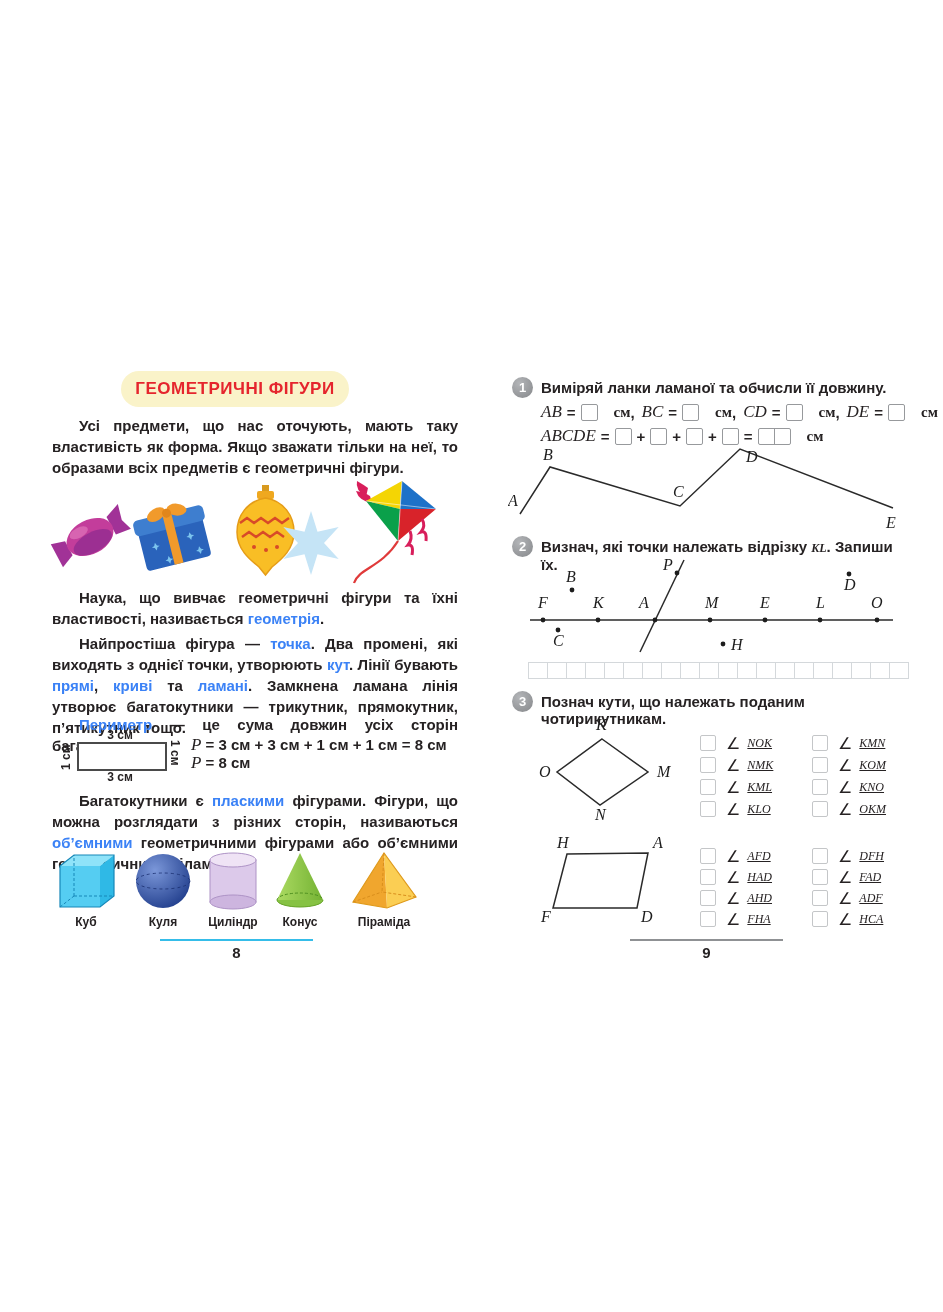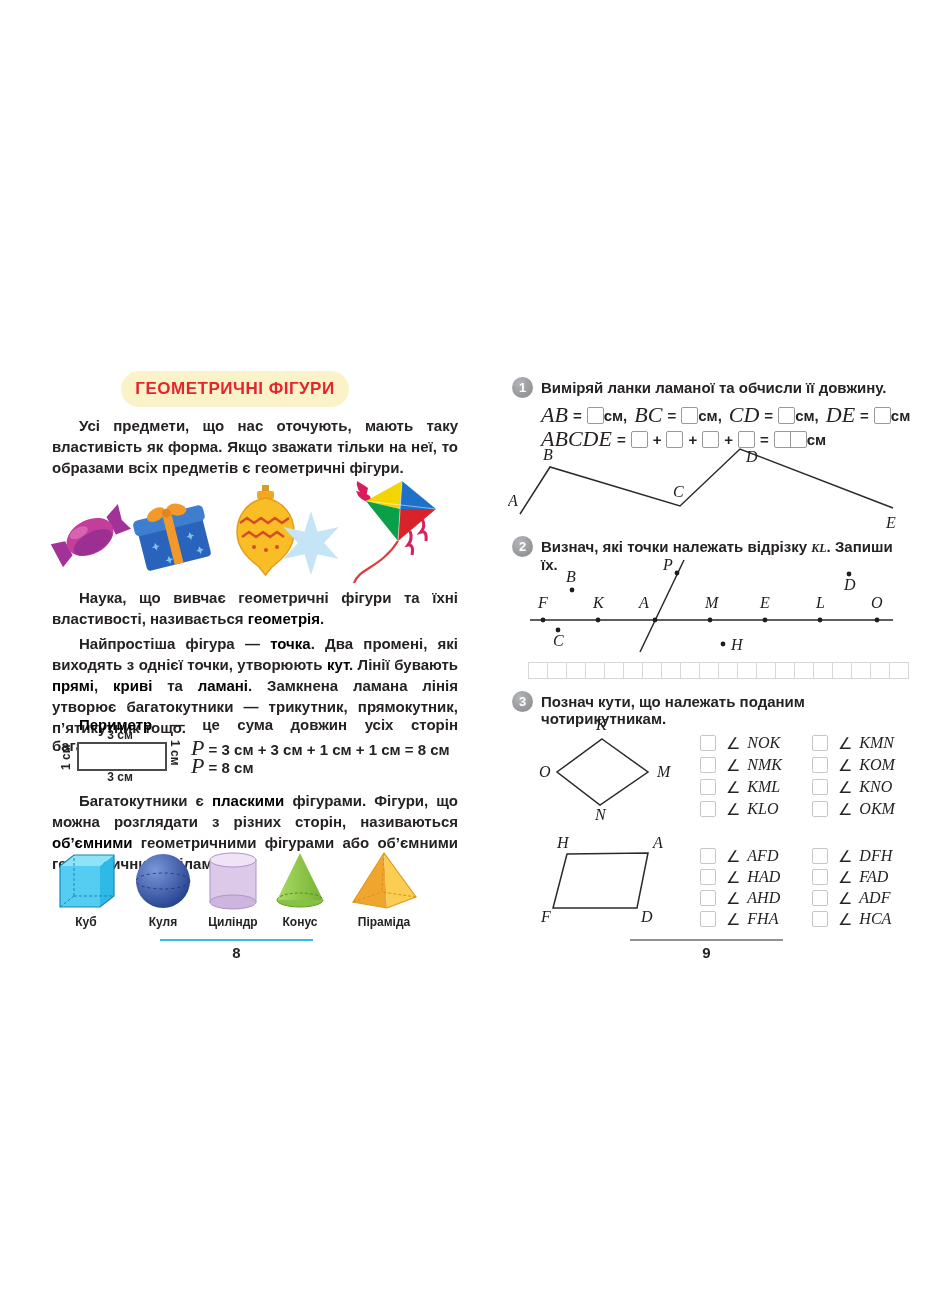--- a/index.html
+++ b/index.html
@@ -5,51 +5,51 @@
   html,body{margin:0;padding:0;background:#ffffff;}
   .canvas{position:relative;width:943px;height:1312px;background:#ffffff;overflow:hidden;
           font-family:"Liberation Sans",sans-serif;color:#262223;padding-left:16px;}
   .abs{position:absolute;}
   
   .title-pill{position:absolute;left:121px;top:371px;width:228px;height:36px;background:#FAF3C9;
               border-radius:18px;text-align:center;line-height:36px;font-size:17px;font-weight:700;
               color:#E5252D;letter-spacing:.5px;}
   .para{position:absolute;left:52px;width:406px;margin:0;font-size:15px;line-height:21px;
         font-weight:600;text-align:justify;text-indent:27px;color:#262223;}
-  .kw{color:#000000;}
-  .mi{font-family:"Liberation Serif",serif;font-style:italic;font-weight:400;font-size:22px;}
+  .kw{color:#3b82f6;}
+  .mi{font-family:"Liberation Serif",serif;font-style:italic;font-weight:400;font-size:17px;}
   .flabel{position:absolute;font-size:12px;font-weight:700;color:#262223;}
   .vlab{position:absolute;writing-mode:vertical-rl;font-size:12px;font-weight:700;}
   .vlab.up{transform:rotate(180deg);}
   .rect-fig{position:absolute;left:77px;top:742px;width:86px;height:25px;border:2px solid #4A4A4A;background:#fff;}
   .formula{position:absolute;left:191px;font-size:15px;font-weight:600;}
   .formula .mi{font-weight:400;}
   .slabel{position:absolute;top:915px;font-size:12px;font-weight:700;transform:translateX(-50%);white-space:nowrap;}
   .pgline{position:absolute;top:939px;width:153px;height:2px;}
   .pgnum{position:absolute;top:944px;width:153px;text-align:center;font-size:15px;font-weight:600;}
   
   .tnum{position:absolute;width:21px;height:21px;border-radius:50%;
         background:radial-gradient(circle at 35% 30%,#B3B5B8,#85878A);color:#fff;font-size:13px;
         font-weight:700;text-align:center;line-height:21px;}
   .task-title{position:absolute;left:541px;width:366px;font-size:15px;font-weight:700;margin:0;}
   .task-title .mi{font-weight:700;font-size:12px;}
   .eq{position:absolute;left:541px;font-size:15px;font-weight:600;display:flex;align-items:center;}
   .op{margin:0 5px;}
-  .unit{margin-left:0;}
+  .unit{margin-left:16px;font-family:Liberation Serif, serif;}
   .sep{margin-right:7px;}
   .box{display:inline-block;width:17px;height:17px;border:1.4px solid #97999C;border-radius:2px;
        background:#fff;box-sizing:border-box;}
   .box.dbl{width:33px;position:relative;}
   .box.dbl::after{content:"";position:absolute;left:50%;top:0;bottom:0;border-left:1.4px solid #97999C;}
   .gridrow{position:absolute;left:528px;top:662px;display:flex;}
   .gcell{width:18px;height:15px;border:1px solid #D4D8DB;margin-right:-1px;background:#fff;}
   .ang-row{position:absolute;display:flex;align-items:center;height:18px;}
   .cb{display:inline-block;width:14px;height:14px;border:1.5px solid #C4C6C8;border-radius:2px;background:#fff;}
   .angsym{font-family:"Liberation Serif",serif;font-size:16px;margin:0 7px 0 10px;color:#262223;}
-  .alab{font-size:16px;}
+  .alab{font-size:12px;text-decoration:underline;}
   svg text.svglab{font-family:"Liberation Serif",serif;font-style:italic;font-size:16px;fill:#1d1d1d;}
   svg .stroke{stroke:#2A2A2A;stroke-width:1.5;fill:none;}
 </style>
 </head>
 <body>
 
 <div class="canvas">
 
   <div>
     <div class="title-pill">

